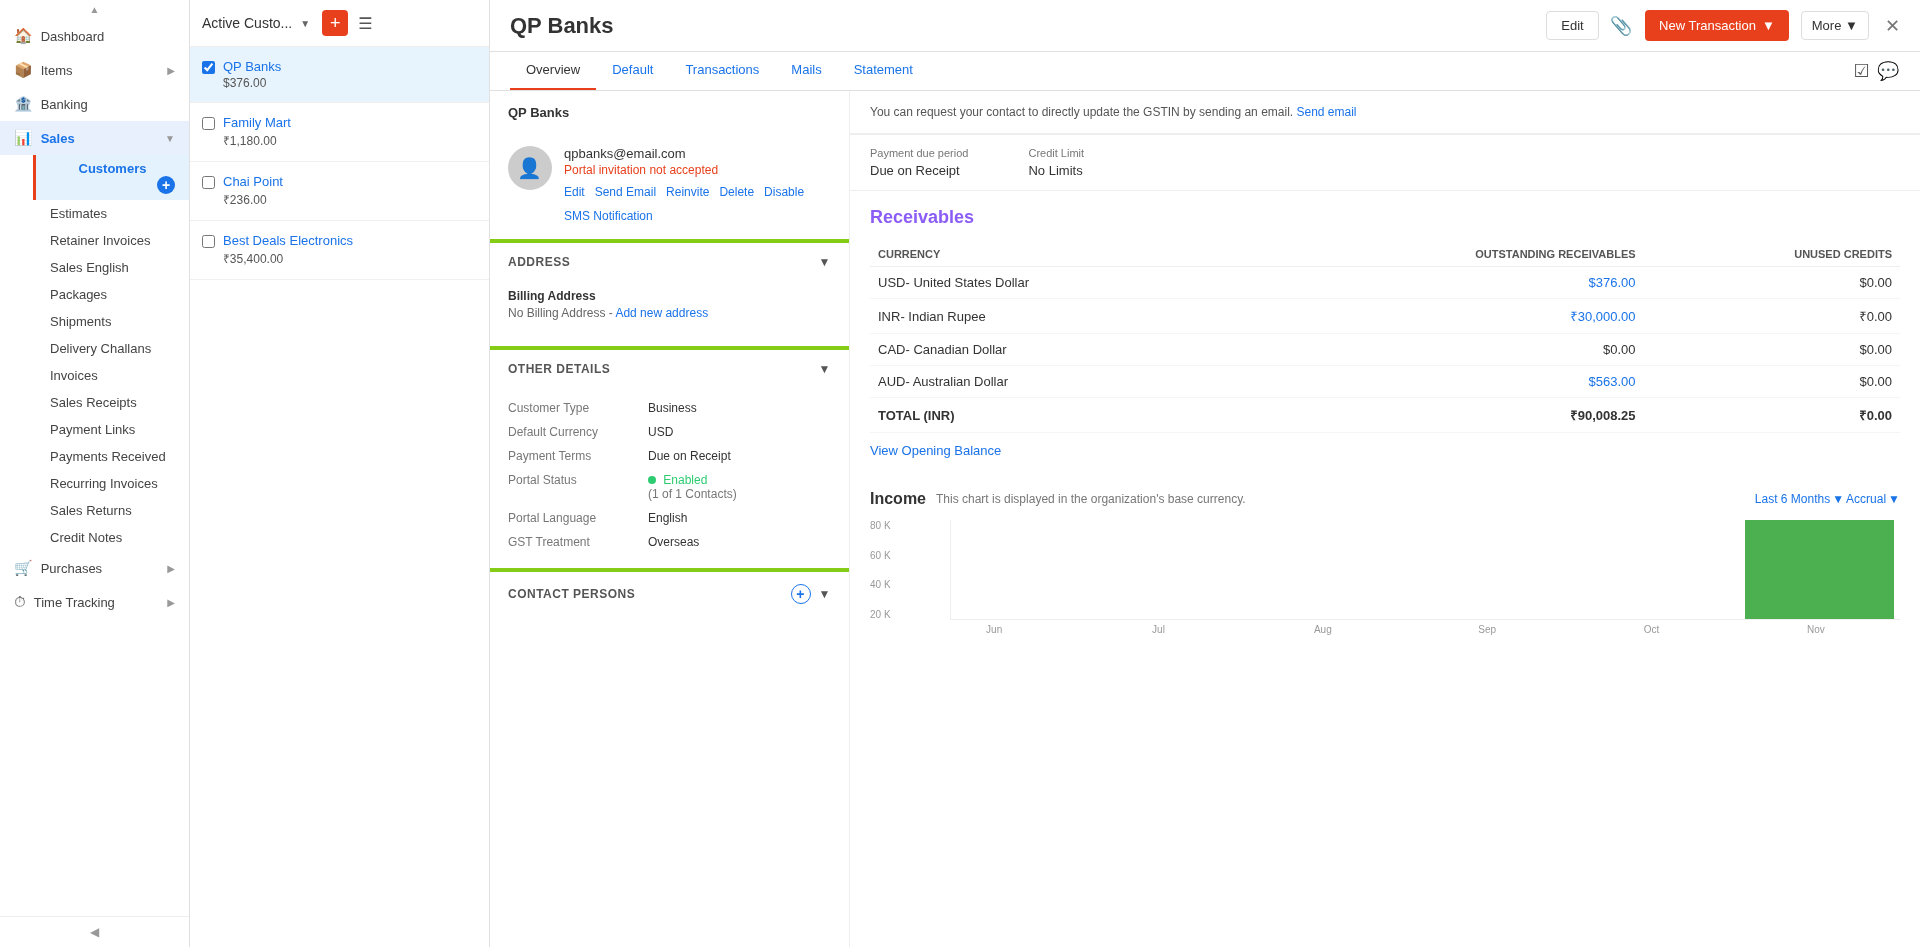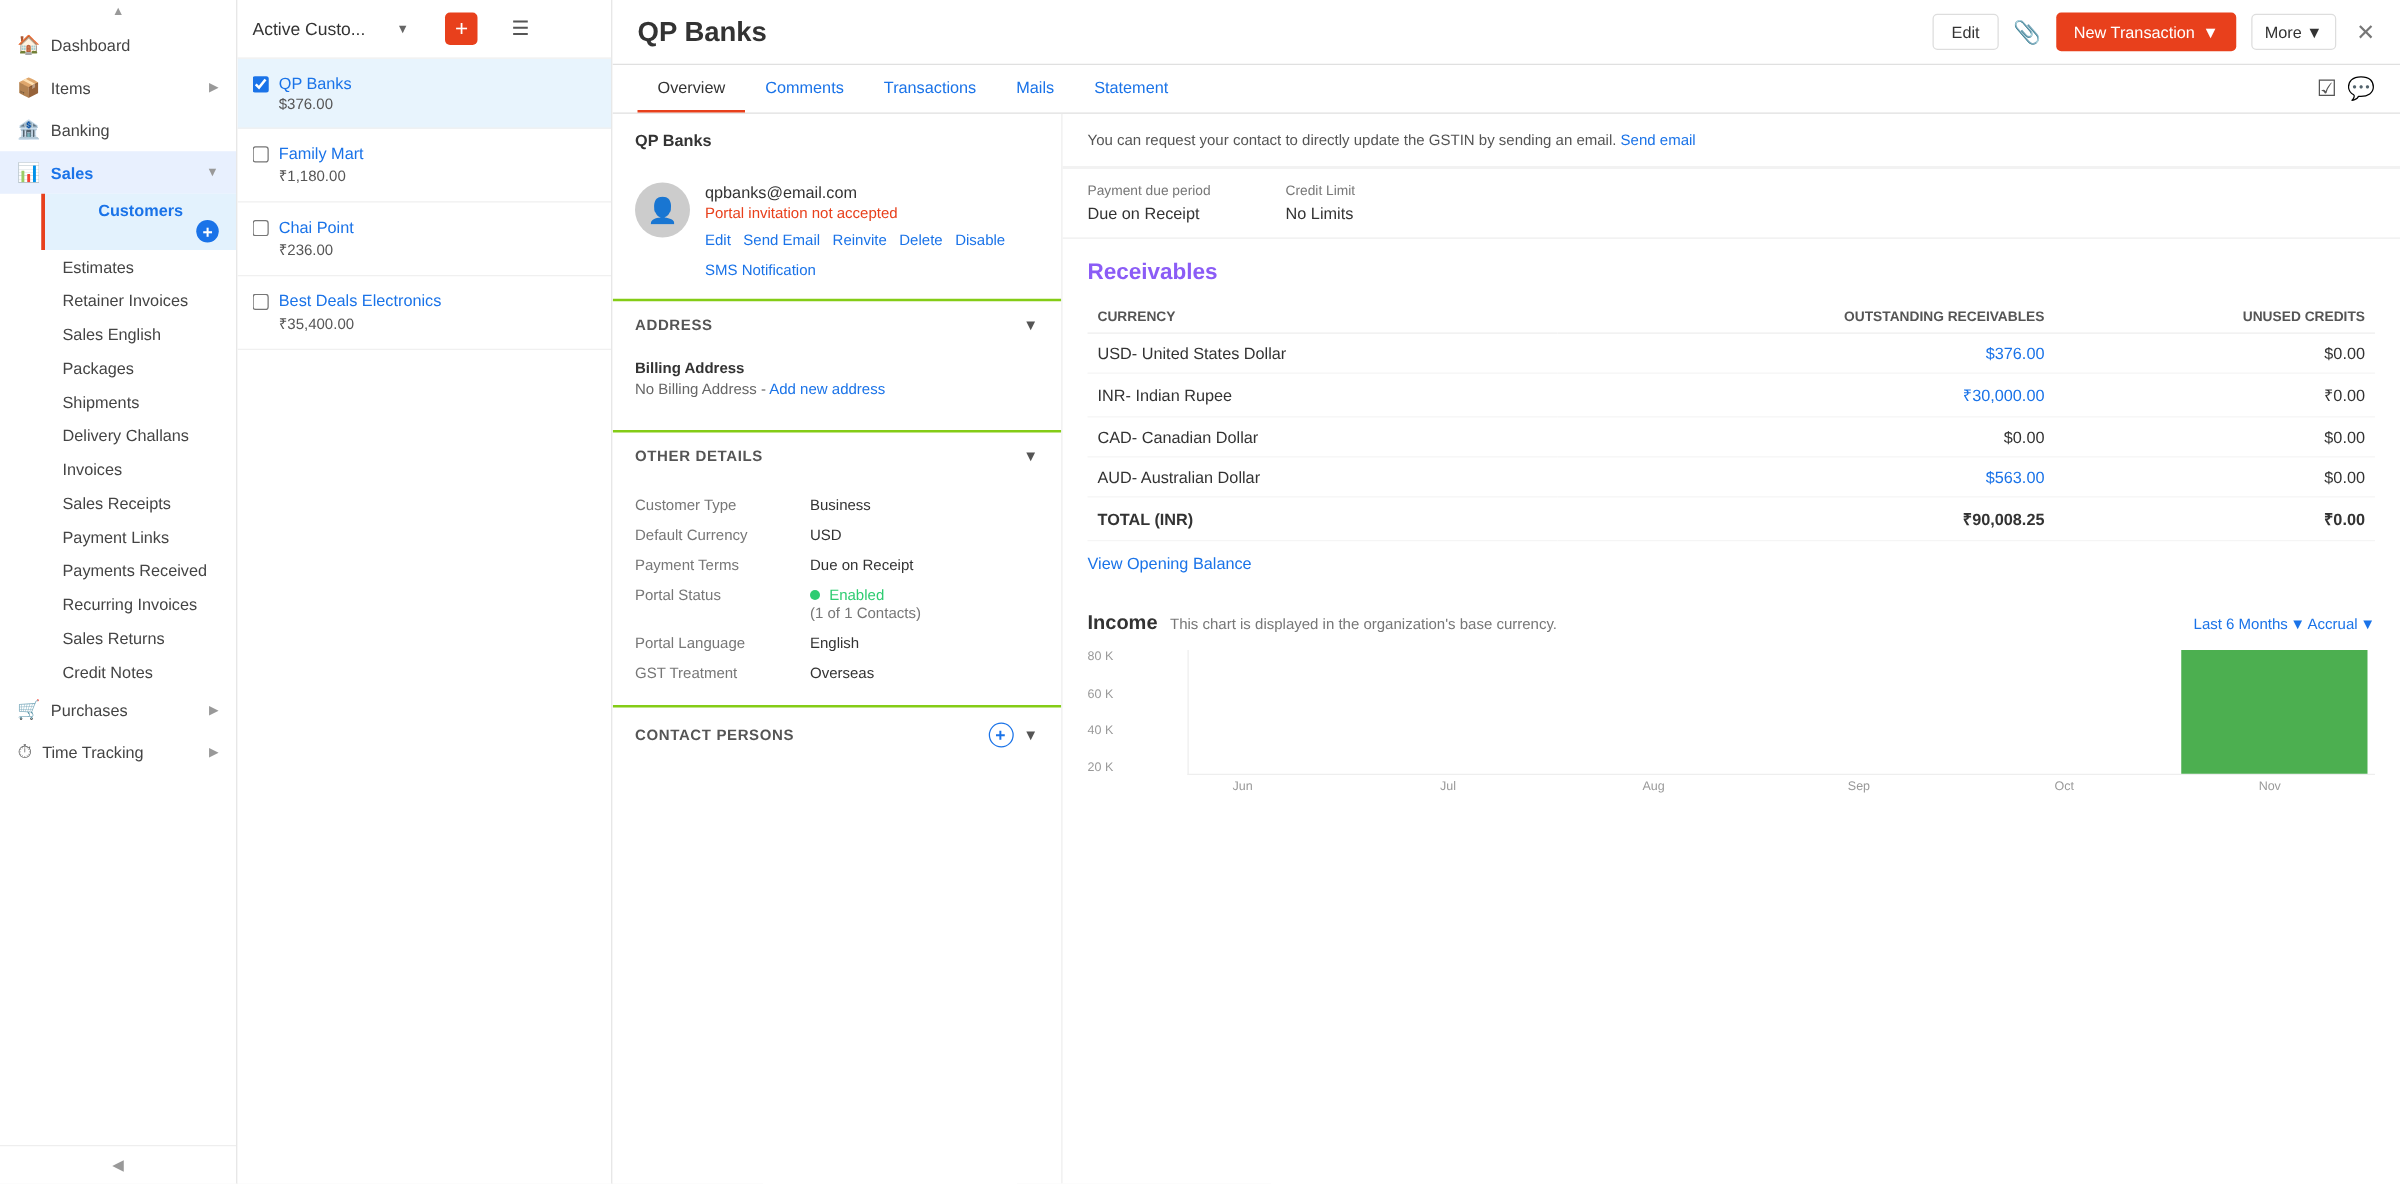--- a/index.html
+++ b/index.html
@@ -13,21 +13,21 @@
     .sidebar-item.active .icon { color: #1a73e8; }
     .sidebar-item .arrow { margin-left: auto; font-size: 10px; color: #999; }
     .sidebar-sub { padding-left: 36px; font-size: 13px; }
     .sidebar-sub-item { padding: 6px 14px; cursor: pointer; color: #444; }
     .sidebar-sub-item.active-sub { color: #1a73e8; background: #e3f2fd; font-weight: 600; border-left: 3px solid #e8401c; margin-left: -3px; }
     .sidebar-add-btn { margin-left: auto; width: 18px; height: 18px; background: #1a73e8; border-radius: 50%; color: white; display: flex; align-items: center; justify-content: center; font-size: 14px; }
     .scroll-up { text-align: center; padding: 4px; cursor: pointer; color: #999; font-size: 10px; }
 
     
     #customer-panel { width: 300px; background: #fff; border-right: 1px solid #e0e0e0; display: flex; flex-direction: column; height: 100%; flex-shrink: 0; }
-    .customer-panel-header { padding: 10px 12px; border-bottom: 1px solid #eee; display: flex; align-items: center; gap: 25px; }
+    .customer-panel-header { padding: 10px 12px; border-bottom: 1px solid #eee; display: flex; align-items: center; gap: 8px; }
     .customer-panel-header .chevron { font-size: 10px; color: #666; }
     .header-btn-add { width: 26px; height: 26px; background: #e8401c; border-radius: 4px; color: white; display: flex; align-items: center; justify-content: center; cursor: pointer; font-size: 18px; margin-left: 4px; }
     .header-btn-menu { font-size: 16px; color: #555; cursor: pointer; margin-left: 2px; }
     .customer-list { flex: 1; overflow-y: auto; }
     .customer-item { display: flex; align-items: flex-start; padding: 12px 12px; border-bottom: 1px solid #f0f0f0; cursor: pointer; gap: 8px; }
     .customer-item.selected { background: #e8f4fd; }
     .customer-checkbox { margin-top: 2px; accent-color: #1a73e8; cursor: pointer; }
     .customer-info { flex: 1; }
     .customer-name { color: #1a73e8; font-weight: 500; font-size: 13px; }
     .customer-amount { color: #555; font-size: 12px; margin-top: 2px; }
@@ -60,21 +60,21 @@
     .profile-section { padding: 16px 18px; }
     .profile-row { display: flex; align-items: flex-start; gap: 12px; }
     .avatar { width: 44px; height: 44px; border-radius: 50%; background: #ccc; display: flex; align-items: center; justify-content: center; font-size: 20px; color: #666; flex-shrink: 0; }
     .profile-info { flex: 1; }
     .profile-email { font-size: 13px; color: #333; font-weight: 500; }
     .portal-status { font-size: 12px; color: #e8401c; margin-top: 2px; }
     .profile-actions { display: flex; gap: 10px; margin-top: 8px; flex-wrap: wrap; }
     .profile-action-link { font-size: 12px; color: #1a73e8; cursor: pointer; }
 
     
-    .collapsible-section { border-top: 2px solid #84cc16; }
+    .collapsible-section { border-top: 4px solid #84cc16; }
     .collapsible-header { display: flex; align-items: center; justify-content: space-between; padding: 12px 18px; cursor: pointer; font-size: 12px; font-weight: 600; color: #555; letter-spacing: 0.5px; }
     .collapsible-content { padding: 8px 18px 14px; }
     .address-row { margin-bottom: 12px; }
     .address-label { font-size: 12px; font-weight: 600; color: #333; margin-bottom: 3px; }
     .address-value { font-size: 12px; color: #666; }
     .address-link { color: #1a73e8; font-size: 12px; cursor: pointer; }
 
     
     .detail-row { display: flex; padding: 5px 0; }
     .detail-label { width: 140px; font-size: 12px; color: #777; flex-shrink: 0; }
@@ -271,21 +271,21 @@
       <span> ▼</span>
     </button>
     <span class="topbar-close">✕</span>
   </div>
 
   <div class="tabs">
     <div class="tab active">
       <span>Overview</span>
     </div>
     <div class="tab">
-      <span>Comments</span>
+      <span>Default</span>
     </div>
     <div class="tab">
       <span>Transactions</span>
     </div>
     <div class="tab">
       <span>Mails</span>
     </div>
     <div class="tab">
       <span>Statement</span>
     </div>

